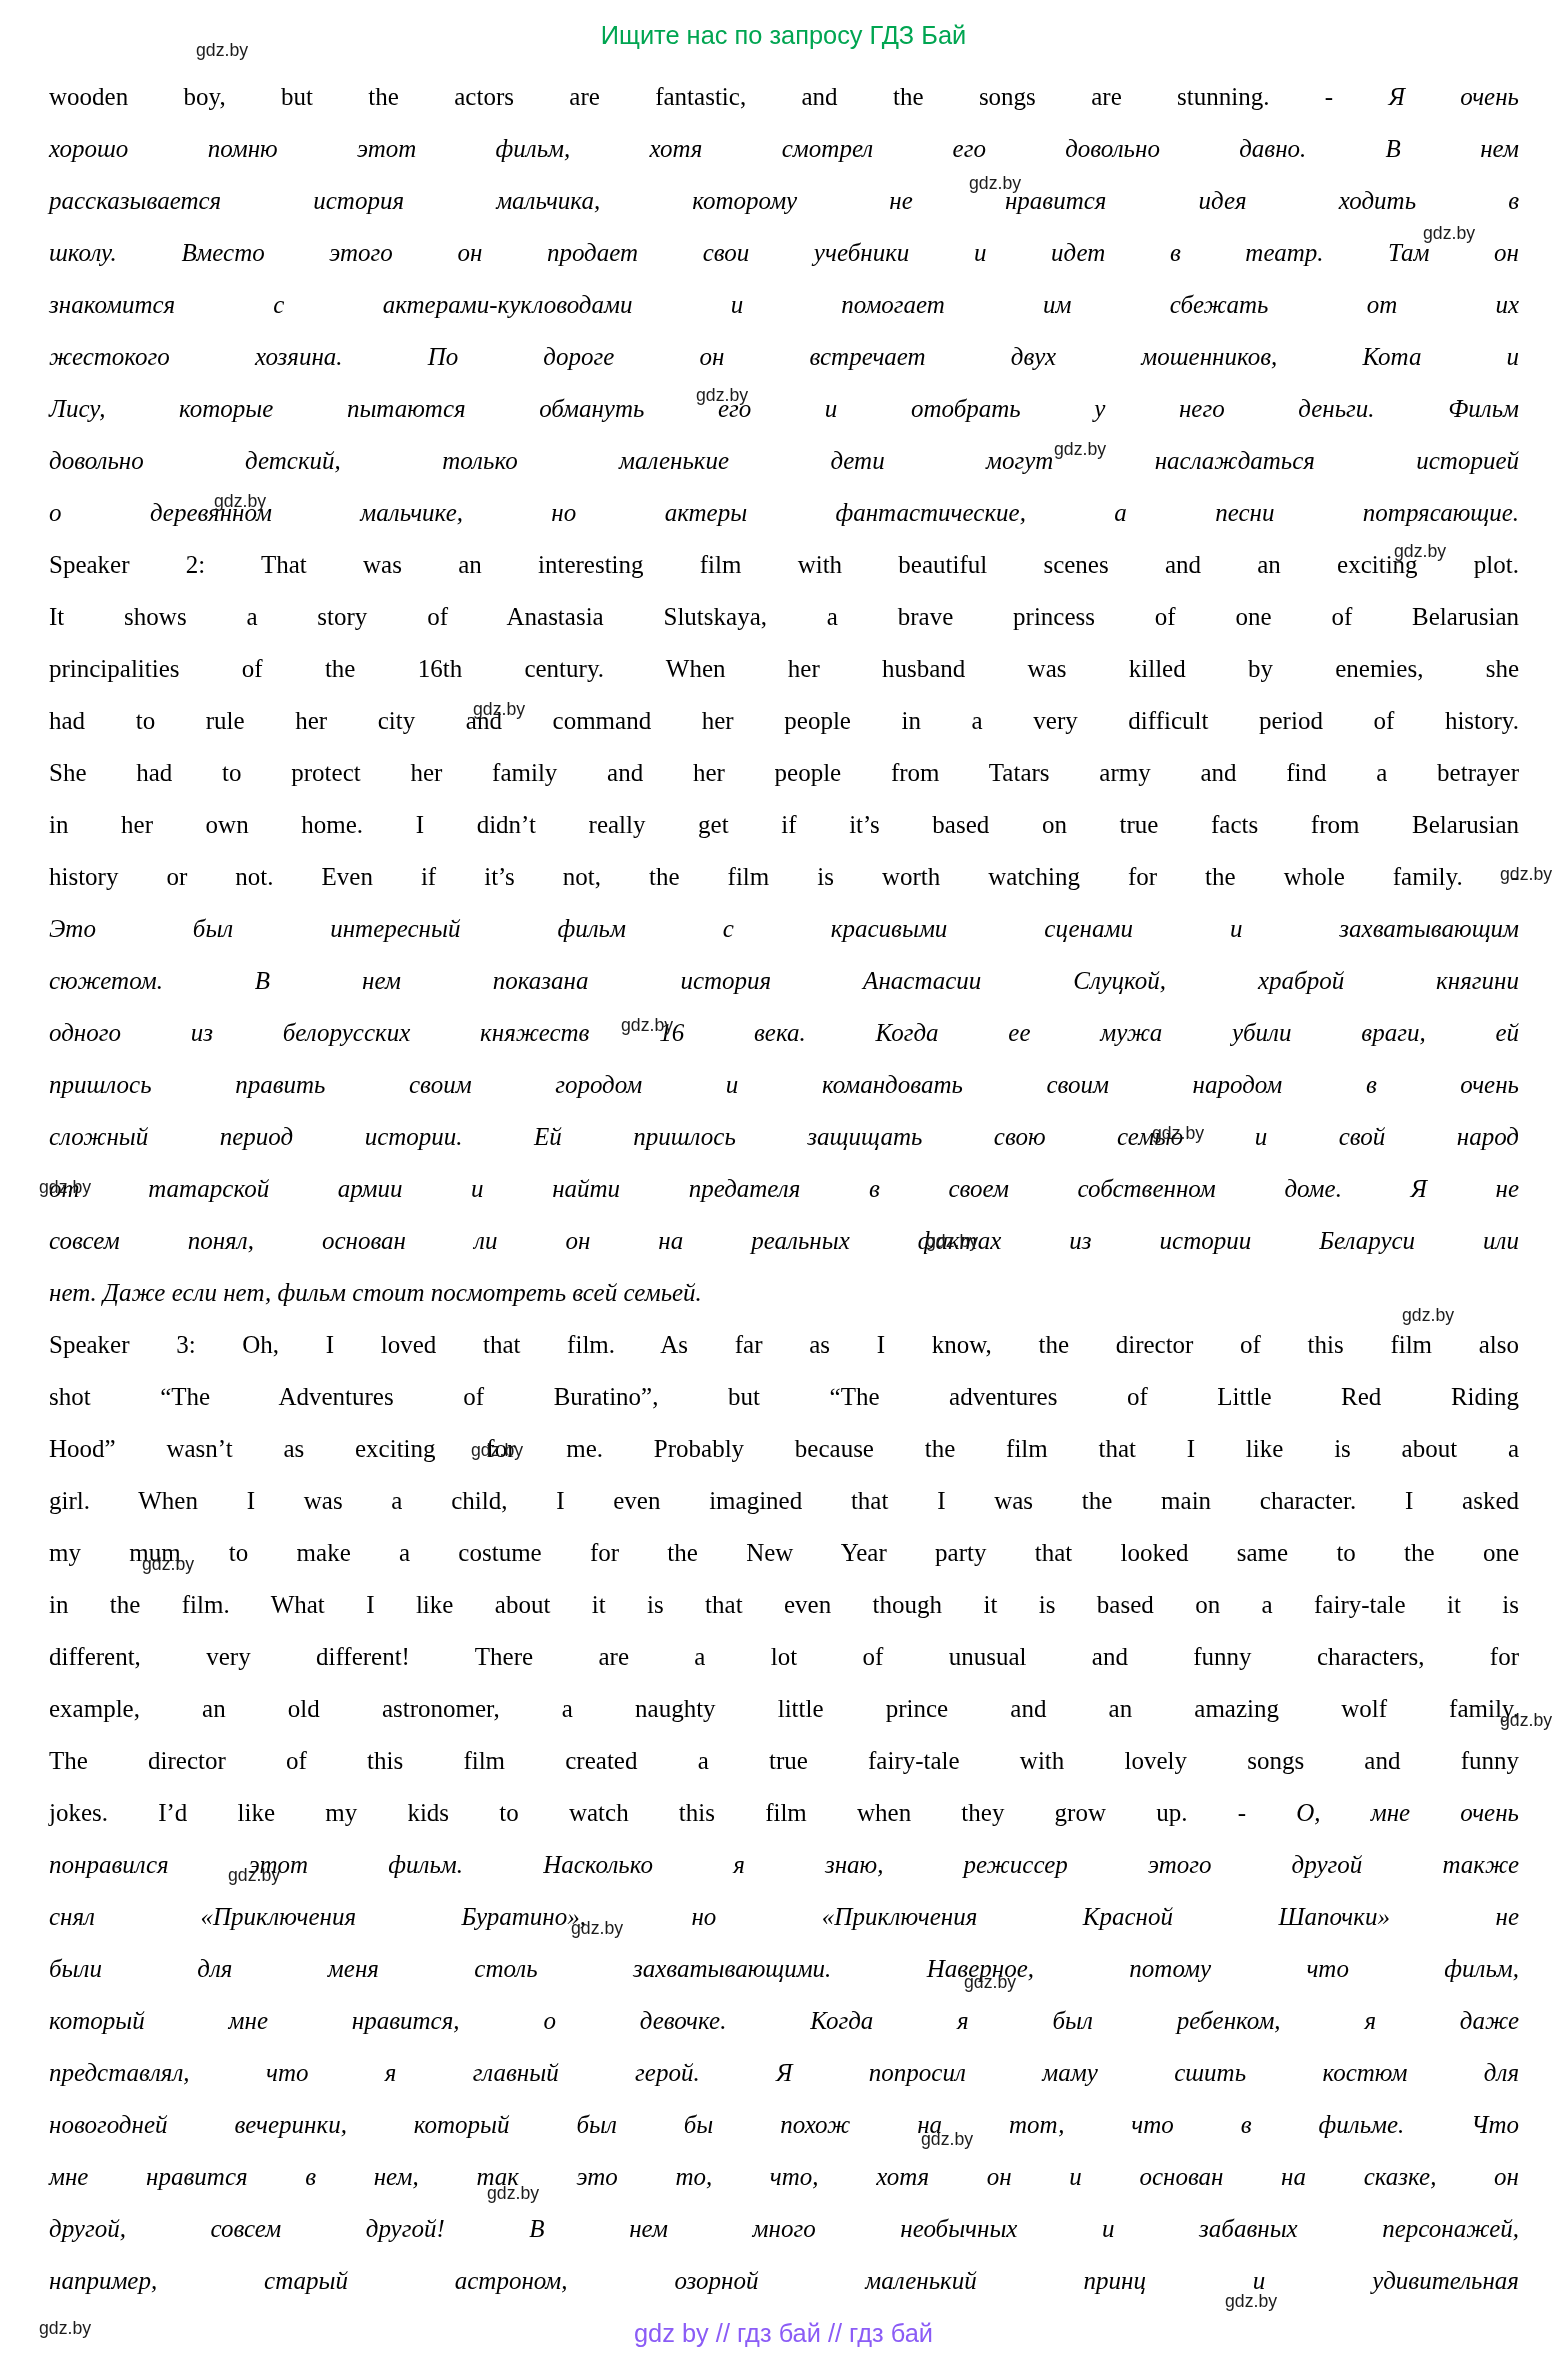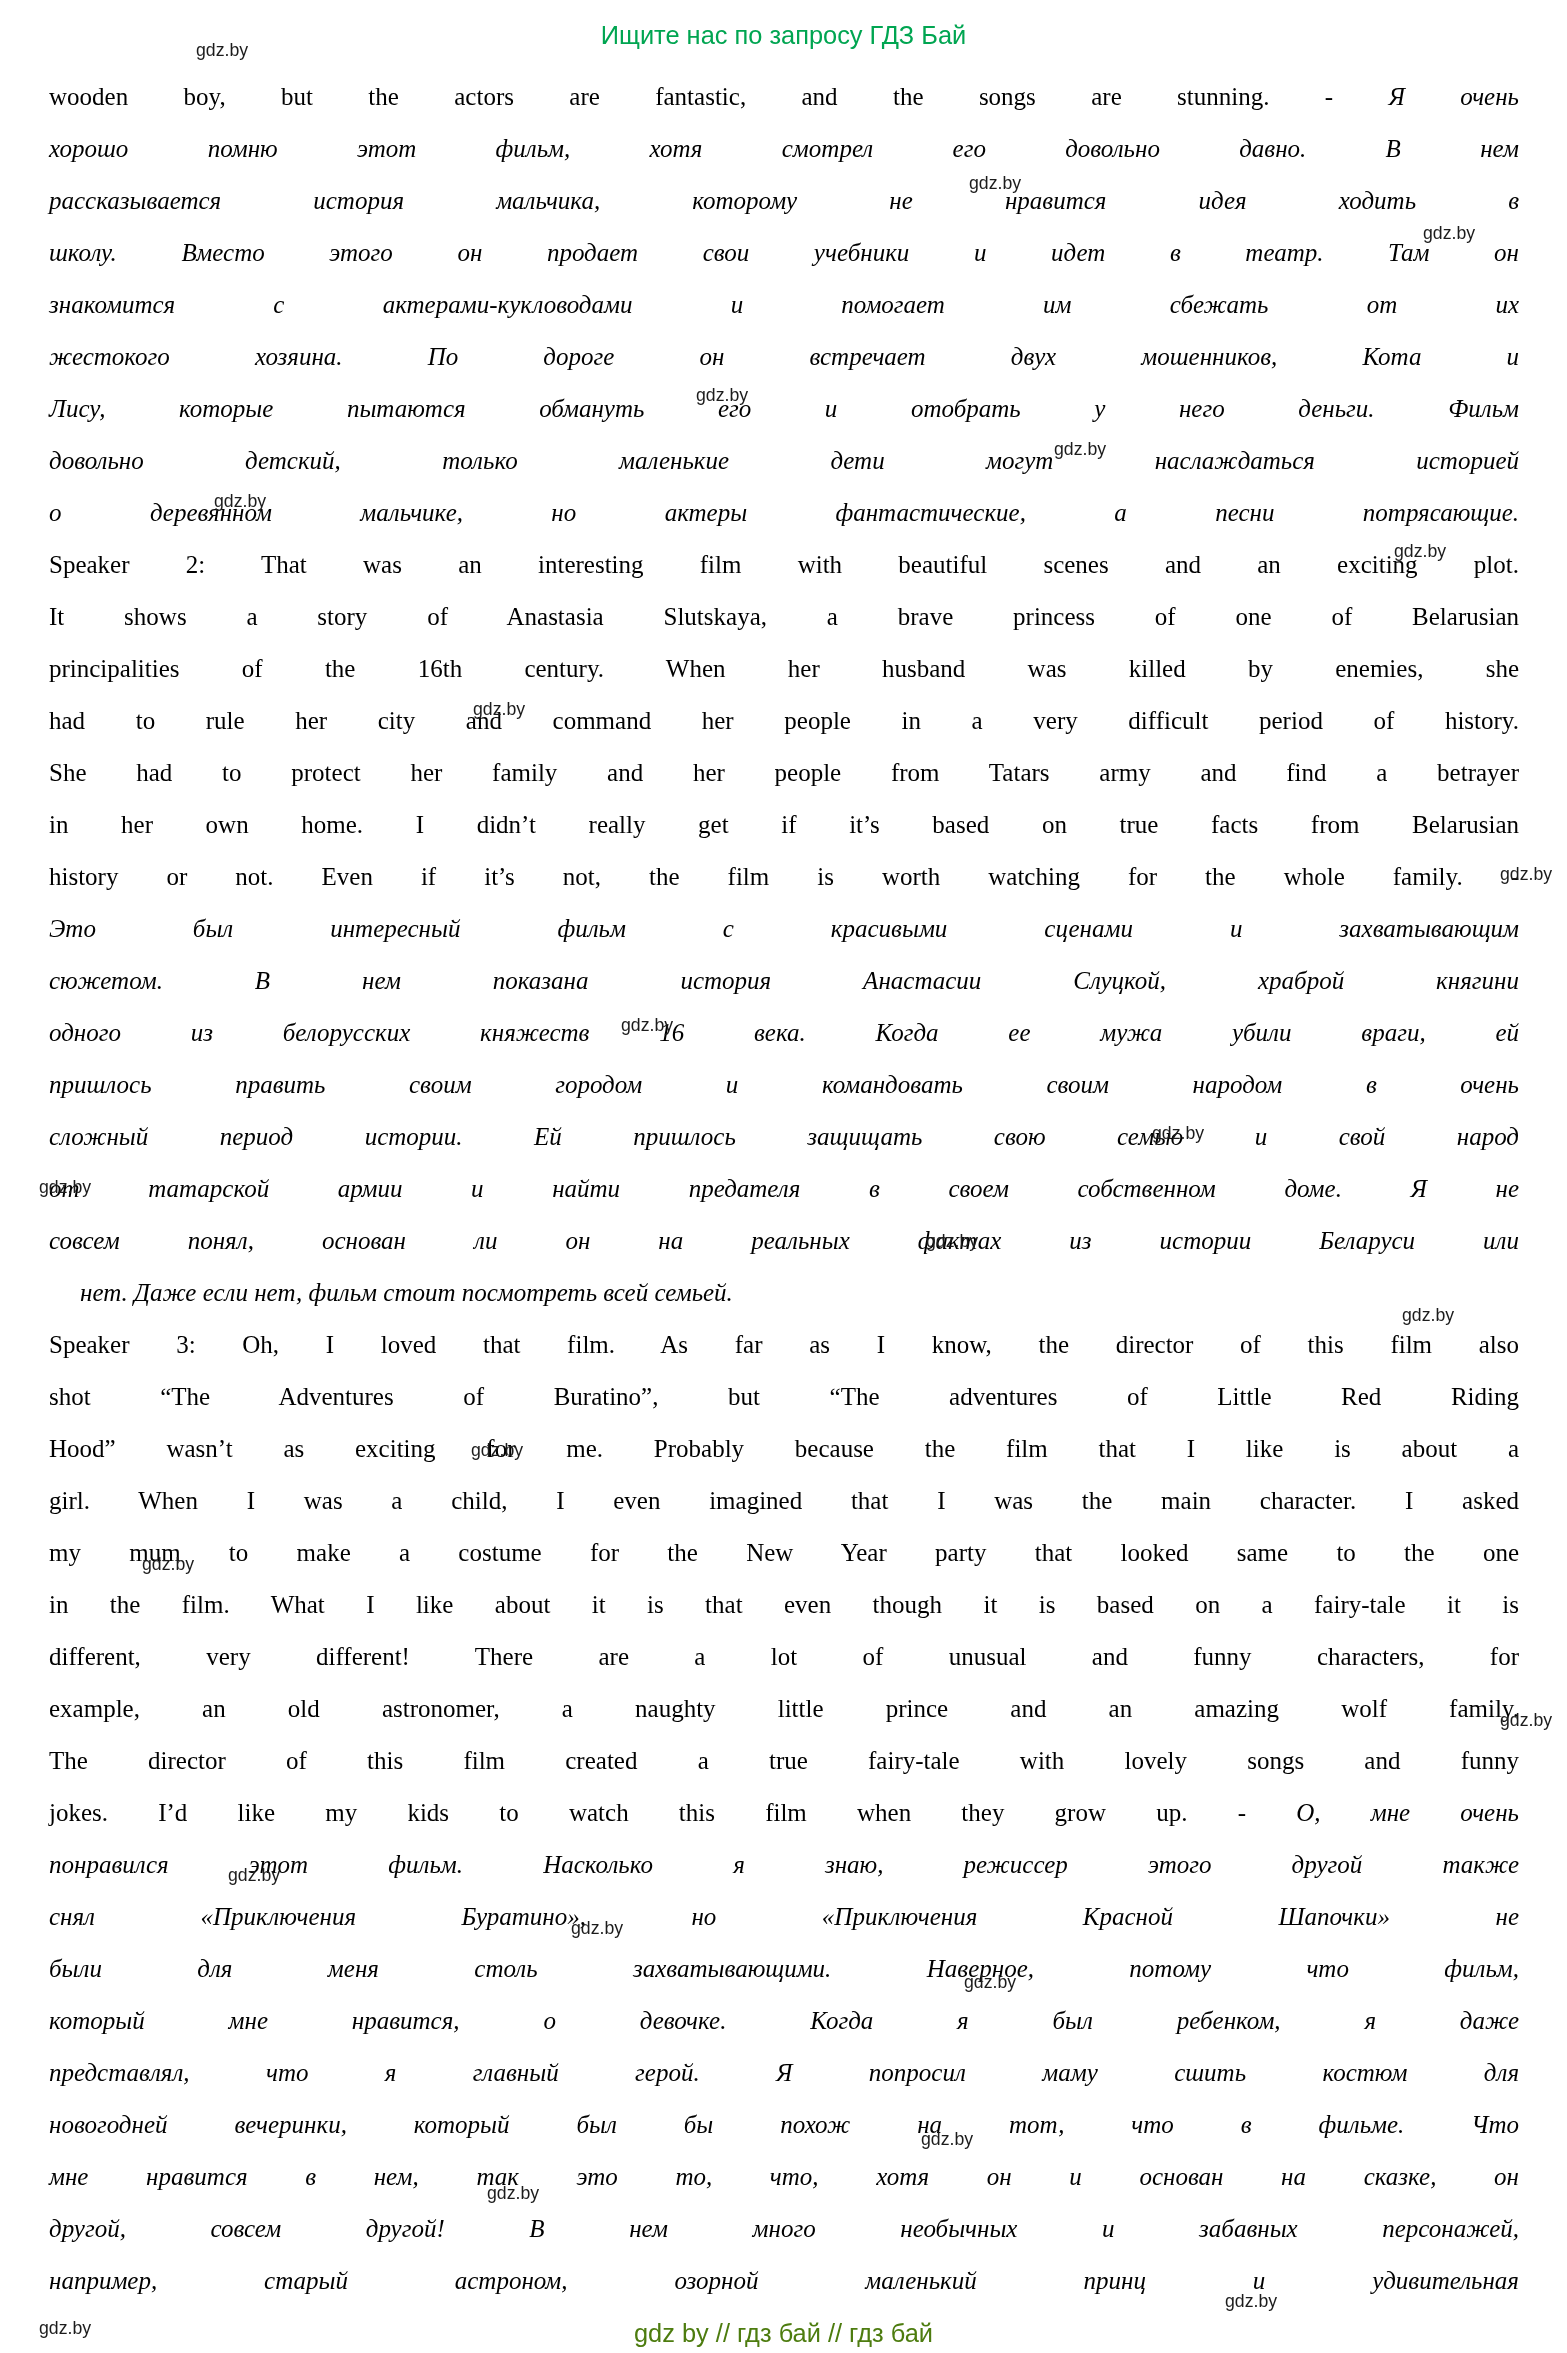--- a/index.html
+++ b/index.html
@@ -32,32 +32,31 @@
     color: #000000;
   }
   .line {
     height: 52px;
     line-height: 52px;
     text-align: justify;
     text-align-last: justify;
   }
   .line-end {
     text-align-last: left;
-    margin-left: 31px;
   }
   .rus { font-style: italic; }
   .footer {
     position: absolute;
     left: 0;
     bottom: 6.2px;
     width: 100%;
     text-align: center;
     font-family: "Liberation Sans", sans-serif;
     font-size: 25.4px;
-    color: #4d7c0f;
+    color: #8b5cf6;
   }
   .wm-layer { position: absolute; inset: 0; pointer-events: none; padding-left: 36px; }
   .wm {
     position: absolute;
     font-family: "Liberation Sans", sans-serif;
     font-size: 17.7px;
     color: #1c1c1c;
     white-space: nowrap;
   }
 </style>

